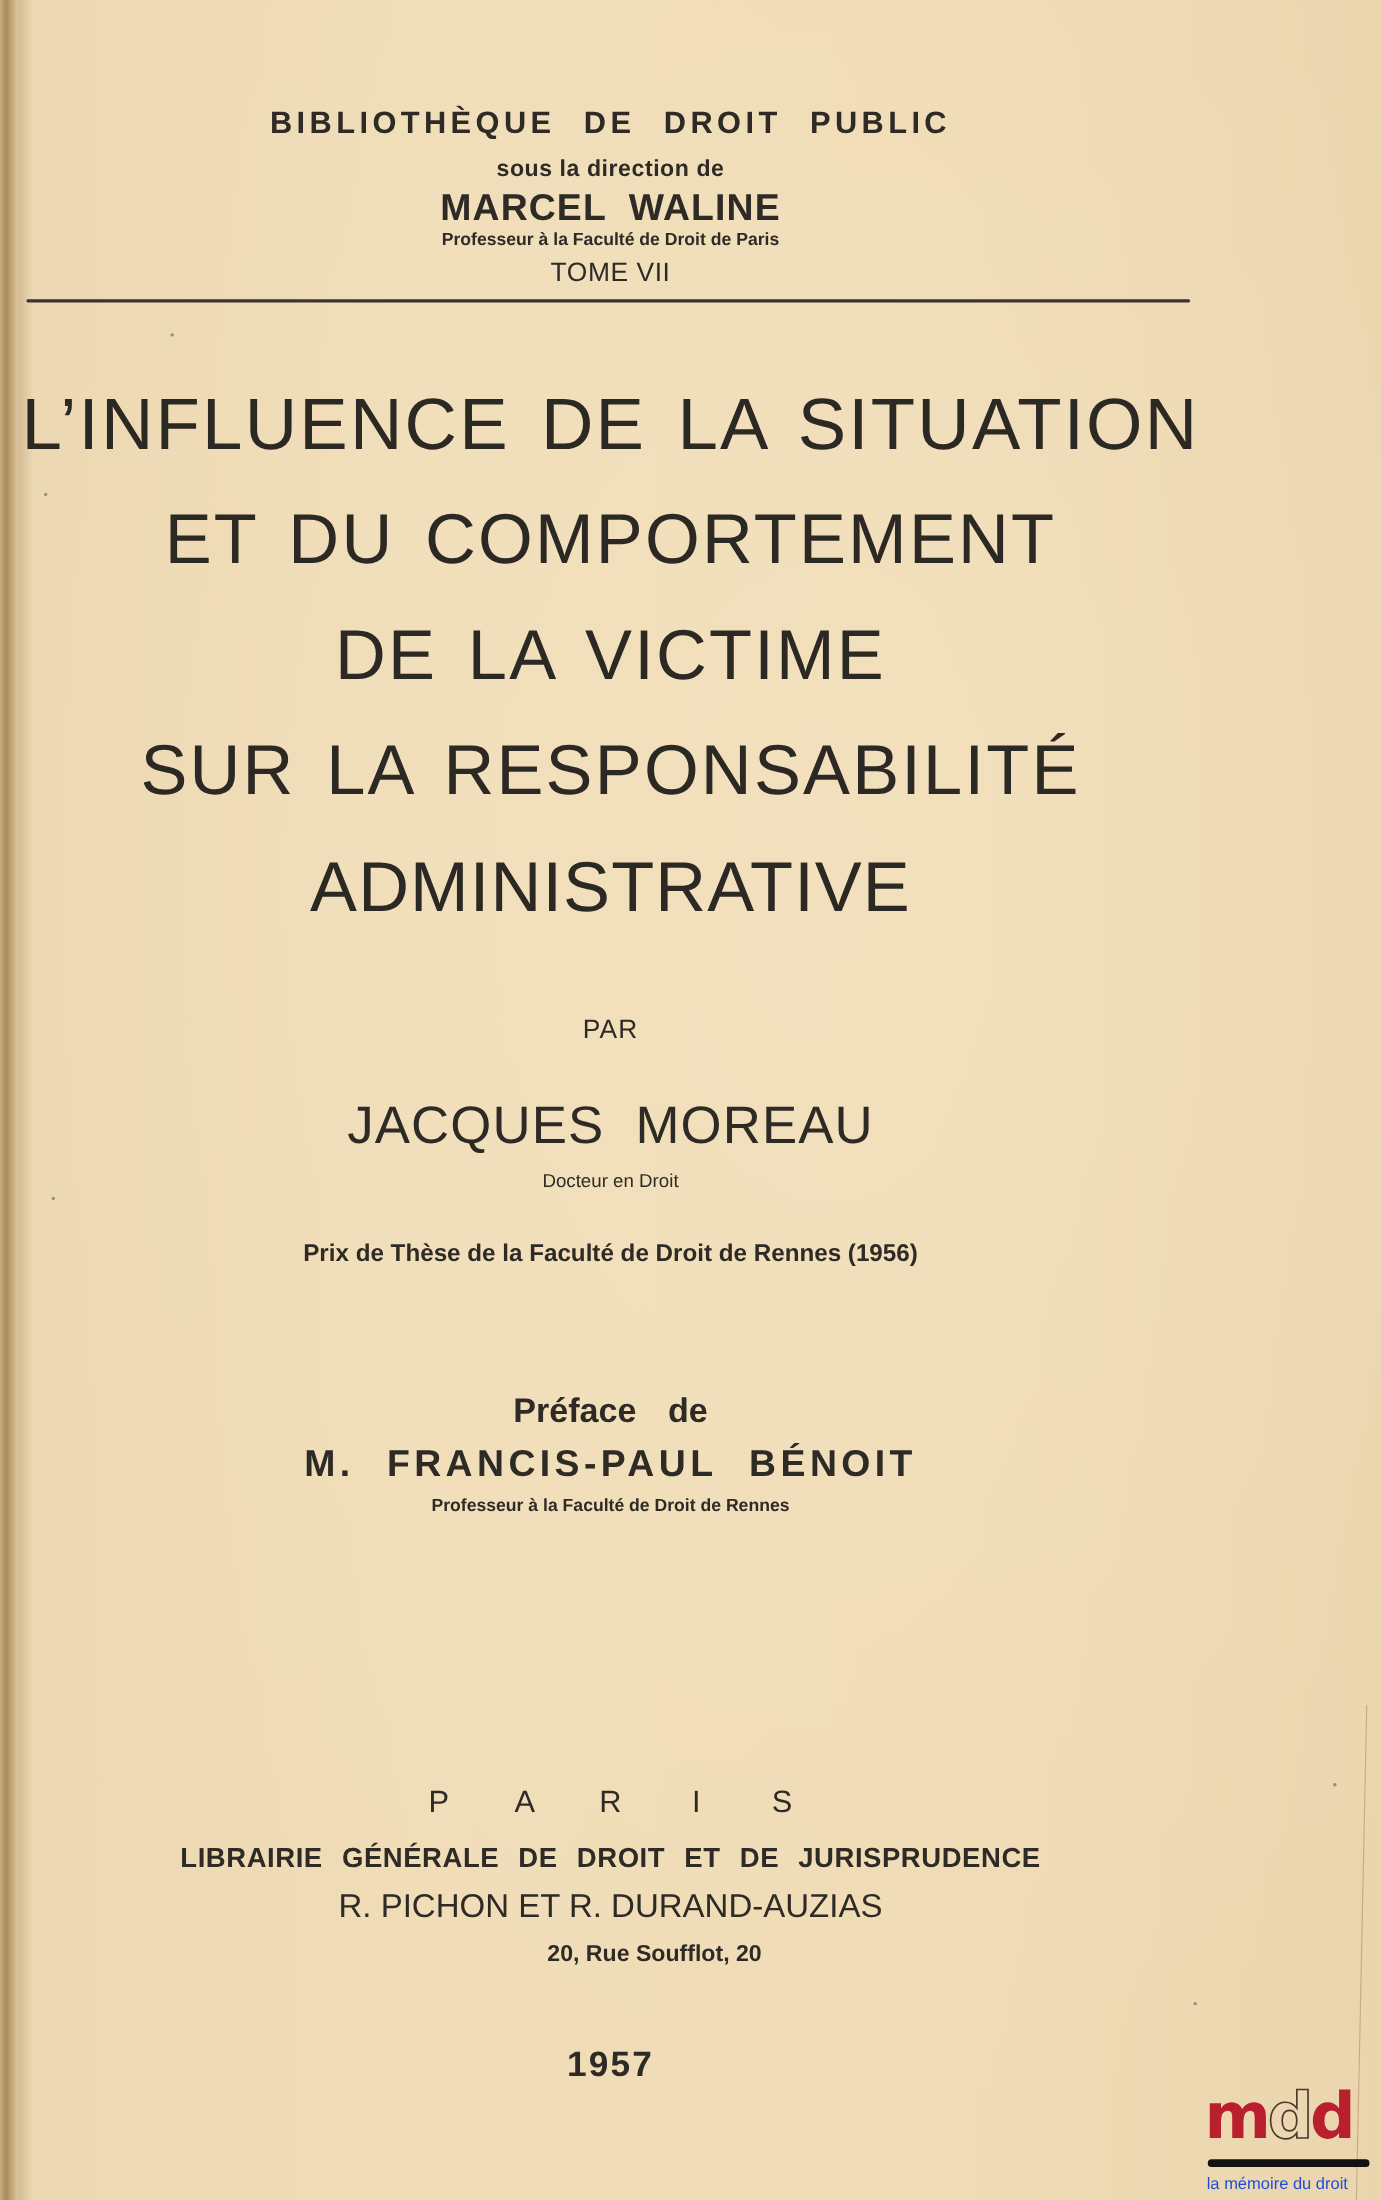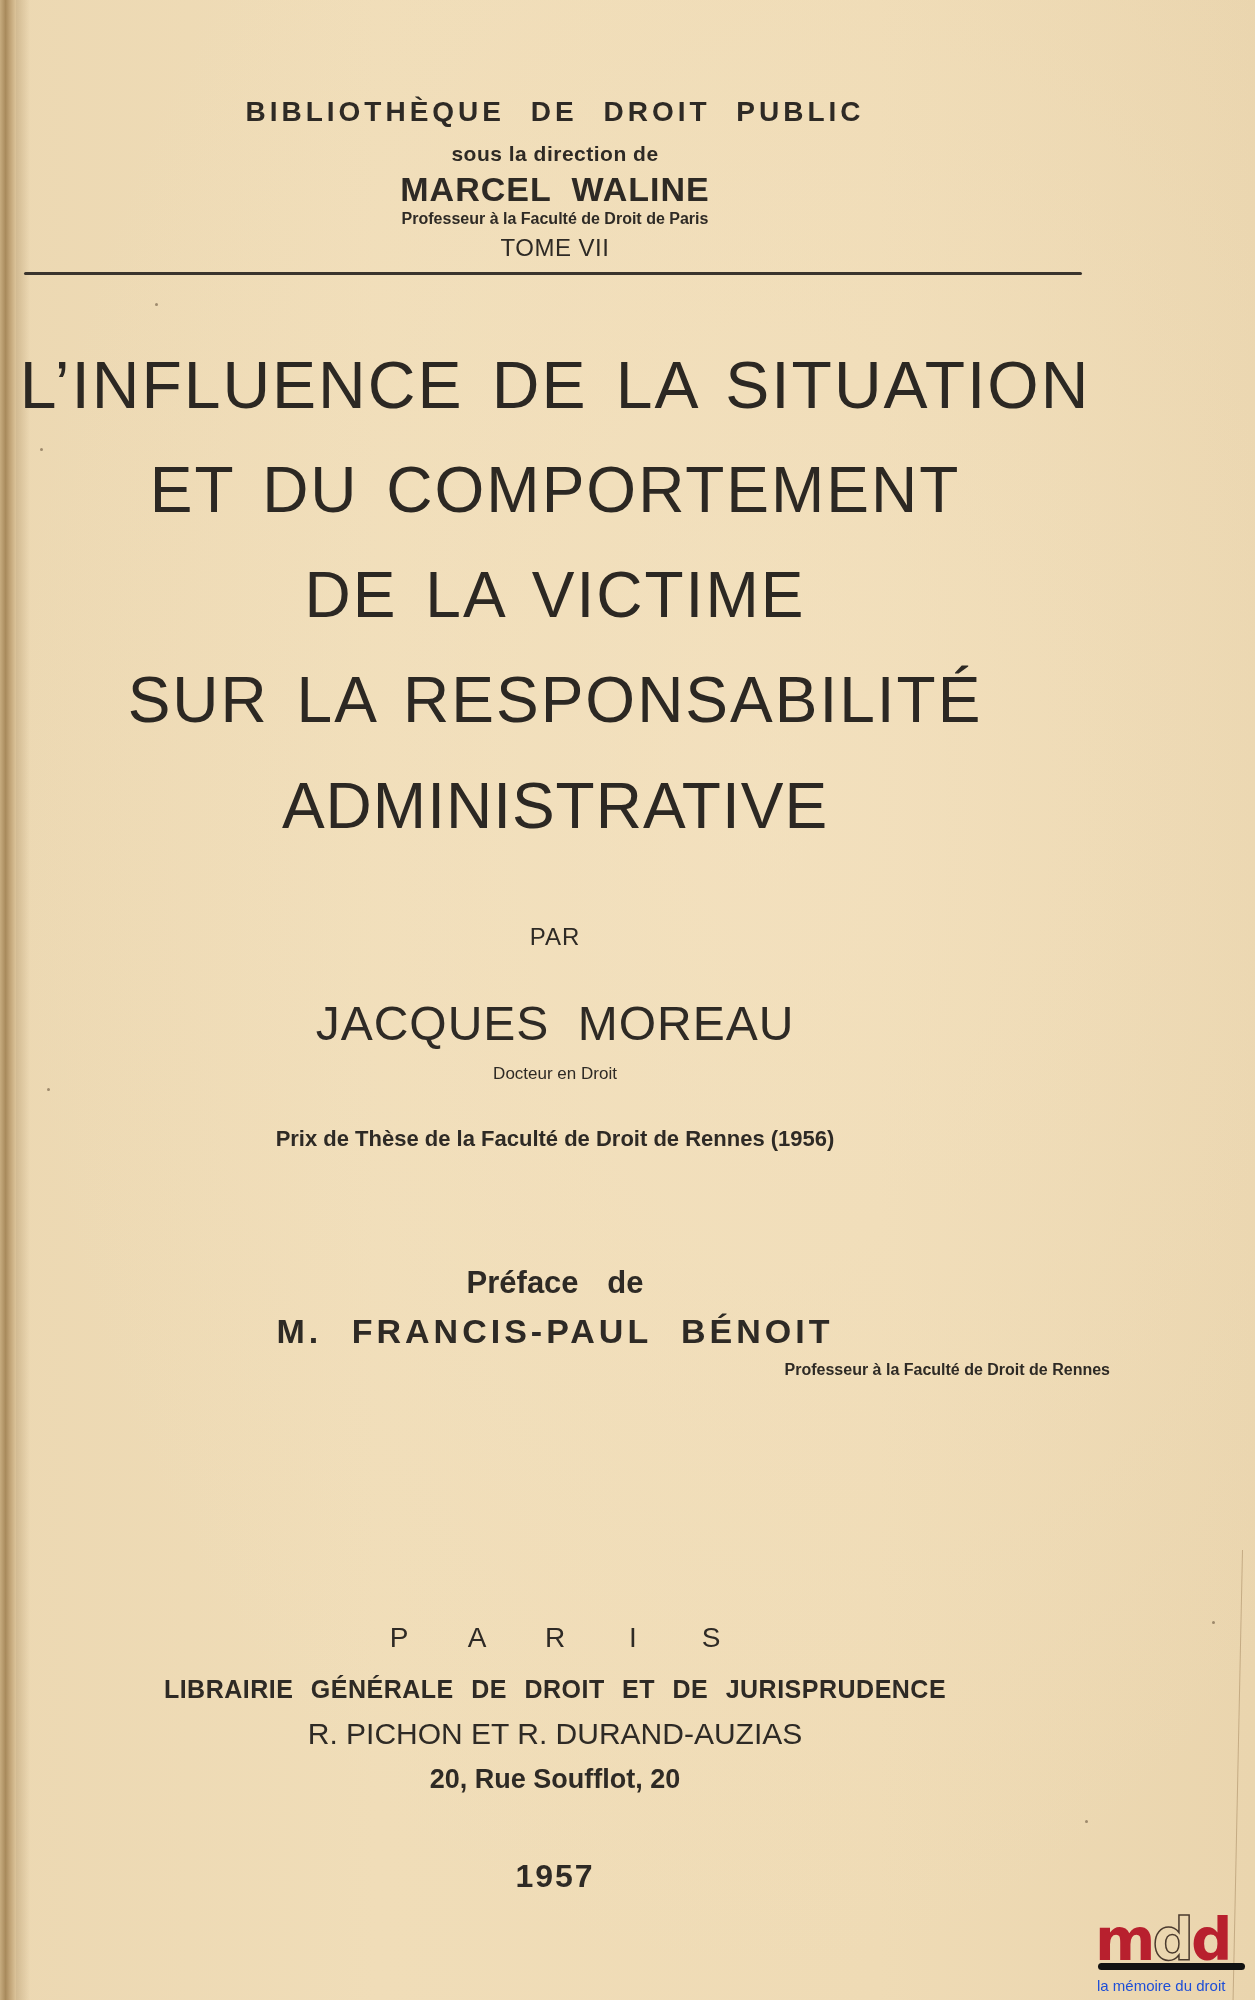--- a/index.html
+++ b/index.html
@@ -138,21 +138,20 @@
       top: 1314px;
       font-size: 34px;
       font-weight: bold;
       letter-spacing: 4px;
       word-spacing: 16px;
     }
     .preface-role {
       top: 1362px;
       font-size: 16px;
       font-weight: bold;
-      text-align: right;
     }
 
     
     .city {
       top: 1624px;
       font-size: 28px;
       font-weight: normal;
     }
     .city span {
       display: inline-block;
@@ -166,41 +165,42 @@
       letter-spacing: 0.5px;
       word-spacing: 10px;
     }
     .publisher-owners {
       top: 1719px;
       font-size: 30px;
       letter-spacing: 0px;
     }
     .address {
       top: 1766px;
-      font-size: 27px;
-      font-weight: bold;
+      font-size: 21px;
+      font-weight: bold;
+      padding-left: 40px;
     }
     .year {
       top: 1860px;
       font-size: 32px;
       font-weight: bold;
       letter-spacing: 2px;
     }
 
     
     .logo {
       position: absolute;
       left: 1095px;
       top: 1895px;
       width: 160px;
       height: 105px;
     }
     .logo-letters {
       position: absolute;
-      left: 0; top: 16px;
+      left: 0; top: 0;
       font-family: "DejaVu Sans", sans-serif;
       font-size: 58px;
       font-weight: bold;
       line-height: 1;
       letter-spacing: -3px;
     }
     .logo-m { color: #b8202e; }
     .logo-d1 {
       color: transparent;
       -webkit-text-stroke: 1.5px #4a3a2e;

